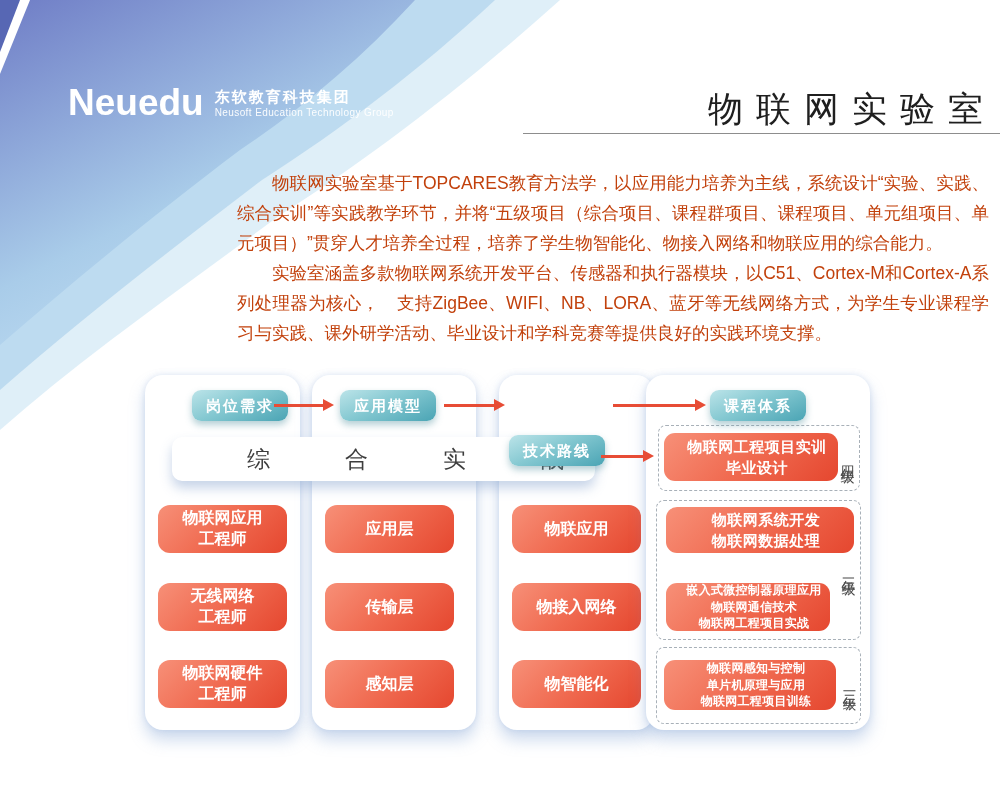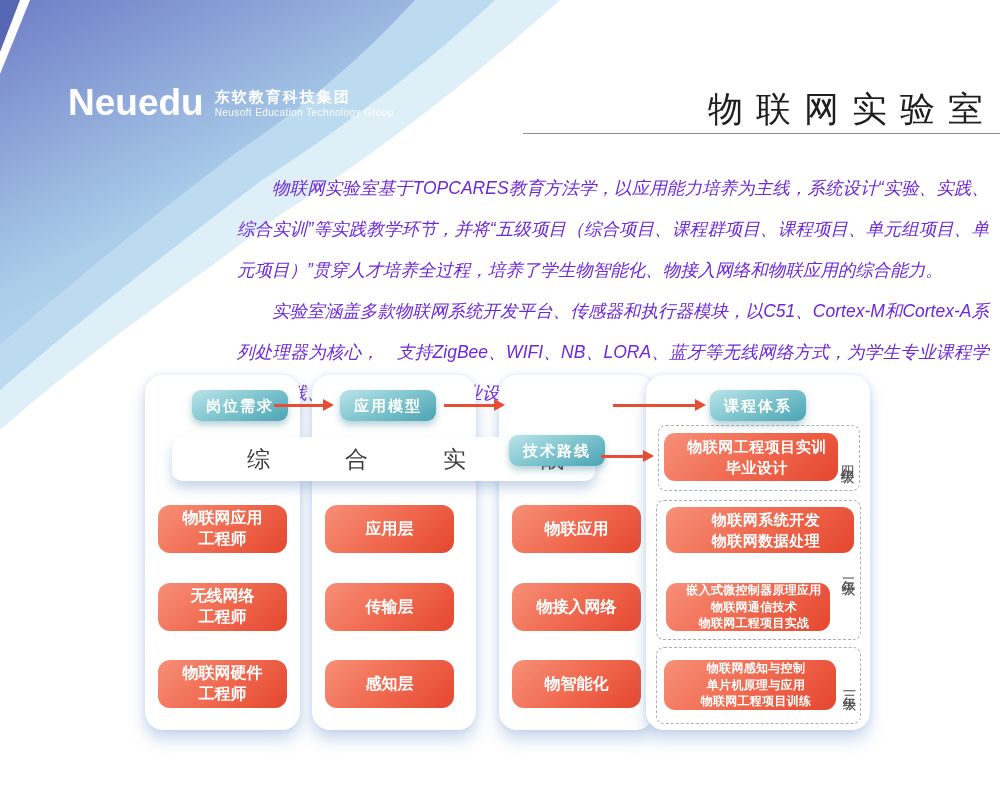--- a/index.html
+++ b/index.html
@@ -14,22 +14,22 @@
   .logo-right{margin-left:11px;padding-top:2px;}
   .logo-cn{font-size:15px;font-weight:700;letter-spacing:2px;line-height:1.1;}
   .logo-en{font-size:10px;letter-spacing:.4px;opacity:.95;margin-top:2px;}
 
   
   .title{position:absolute;right:4px;top:86px;margin:0;font-size:35px;font-weight:500;
          color:#1f1f1f;letter-spacing:13px;white-space:nowrap;}
   .title-rule{position:absolute;left:523px;top:133px;width:477px;height:1px;background:#8d8d8d;}
 
   
-  .intro{position:absolute;left:237px;top:168px;width:752px;color:#6d28d9;font-size:17.5px;
-         line-height:41px;text-align:justify;font-style:italic;}
+  .intro{position:absolute;left:237px;top:168px;width:752px;color:#c2410c;font-size:17.5px;
+         line-height:30px;text-align:justify;}
   .intro p{margin:0;text-indent:2em;}
 
   
   .card{position:absolute;background:#fff;border-radius:18px;
         box-shadow:0 10px 16px rgba(125,160,210,.38),0 0 6px rgba(140,170,215,.28);}
   .card1{left:145px;top:375px;width:155px;height:355px;}
   .card2{left:312px;top:375px;width:164px;height:355px;}
   .card3{left:499px;top:375px;width:155px;height:355px;}
   .card4{left:646px;top:375px;width:224px;height:355px;}
 

